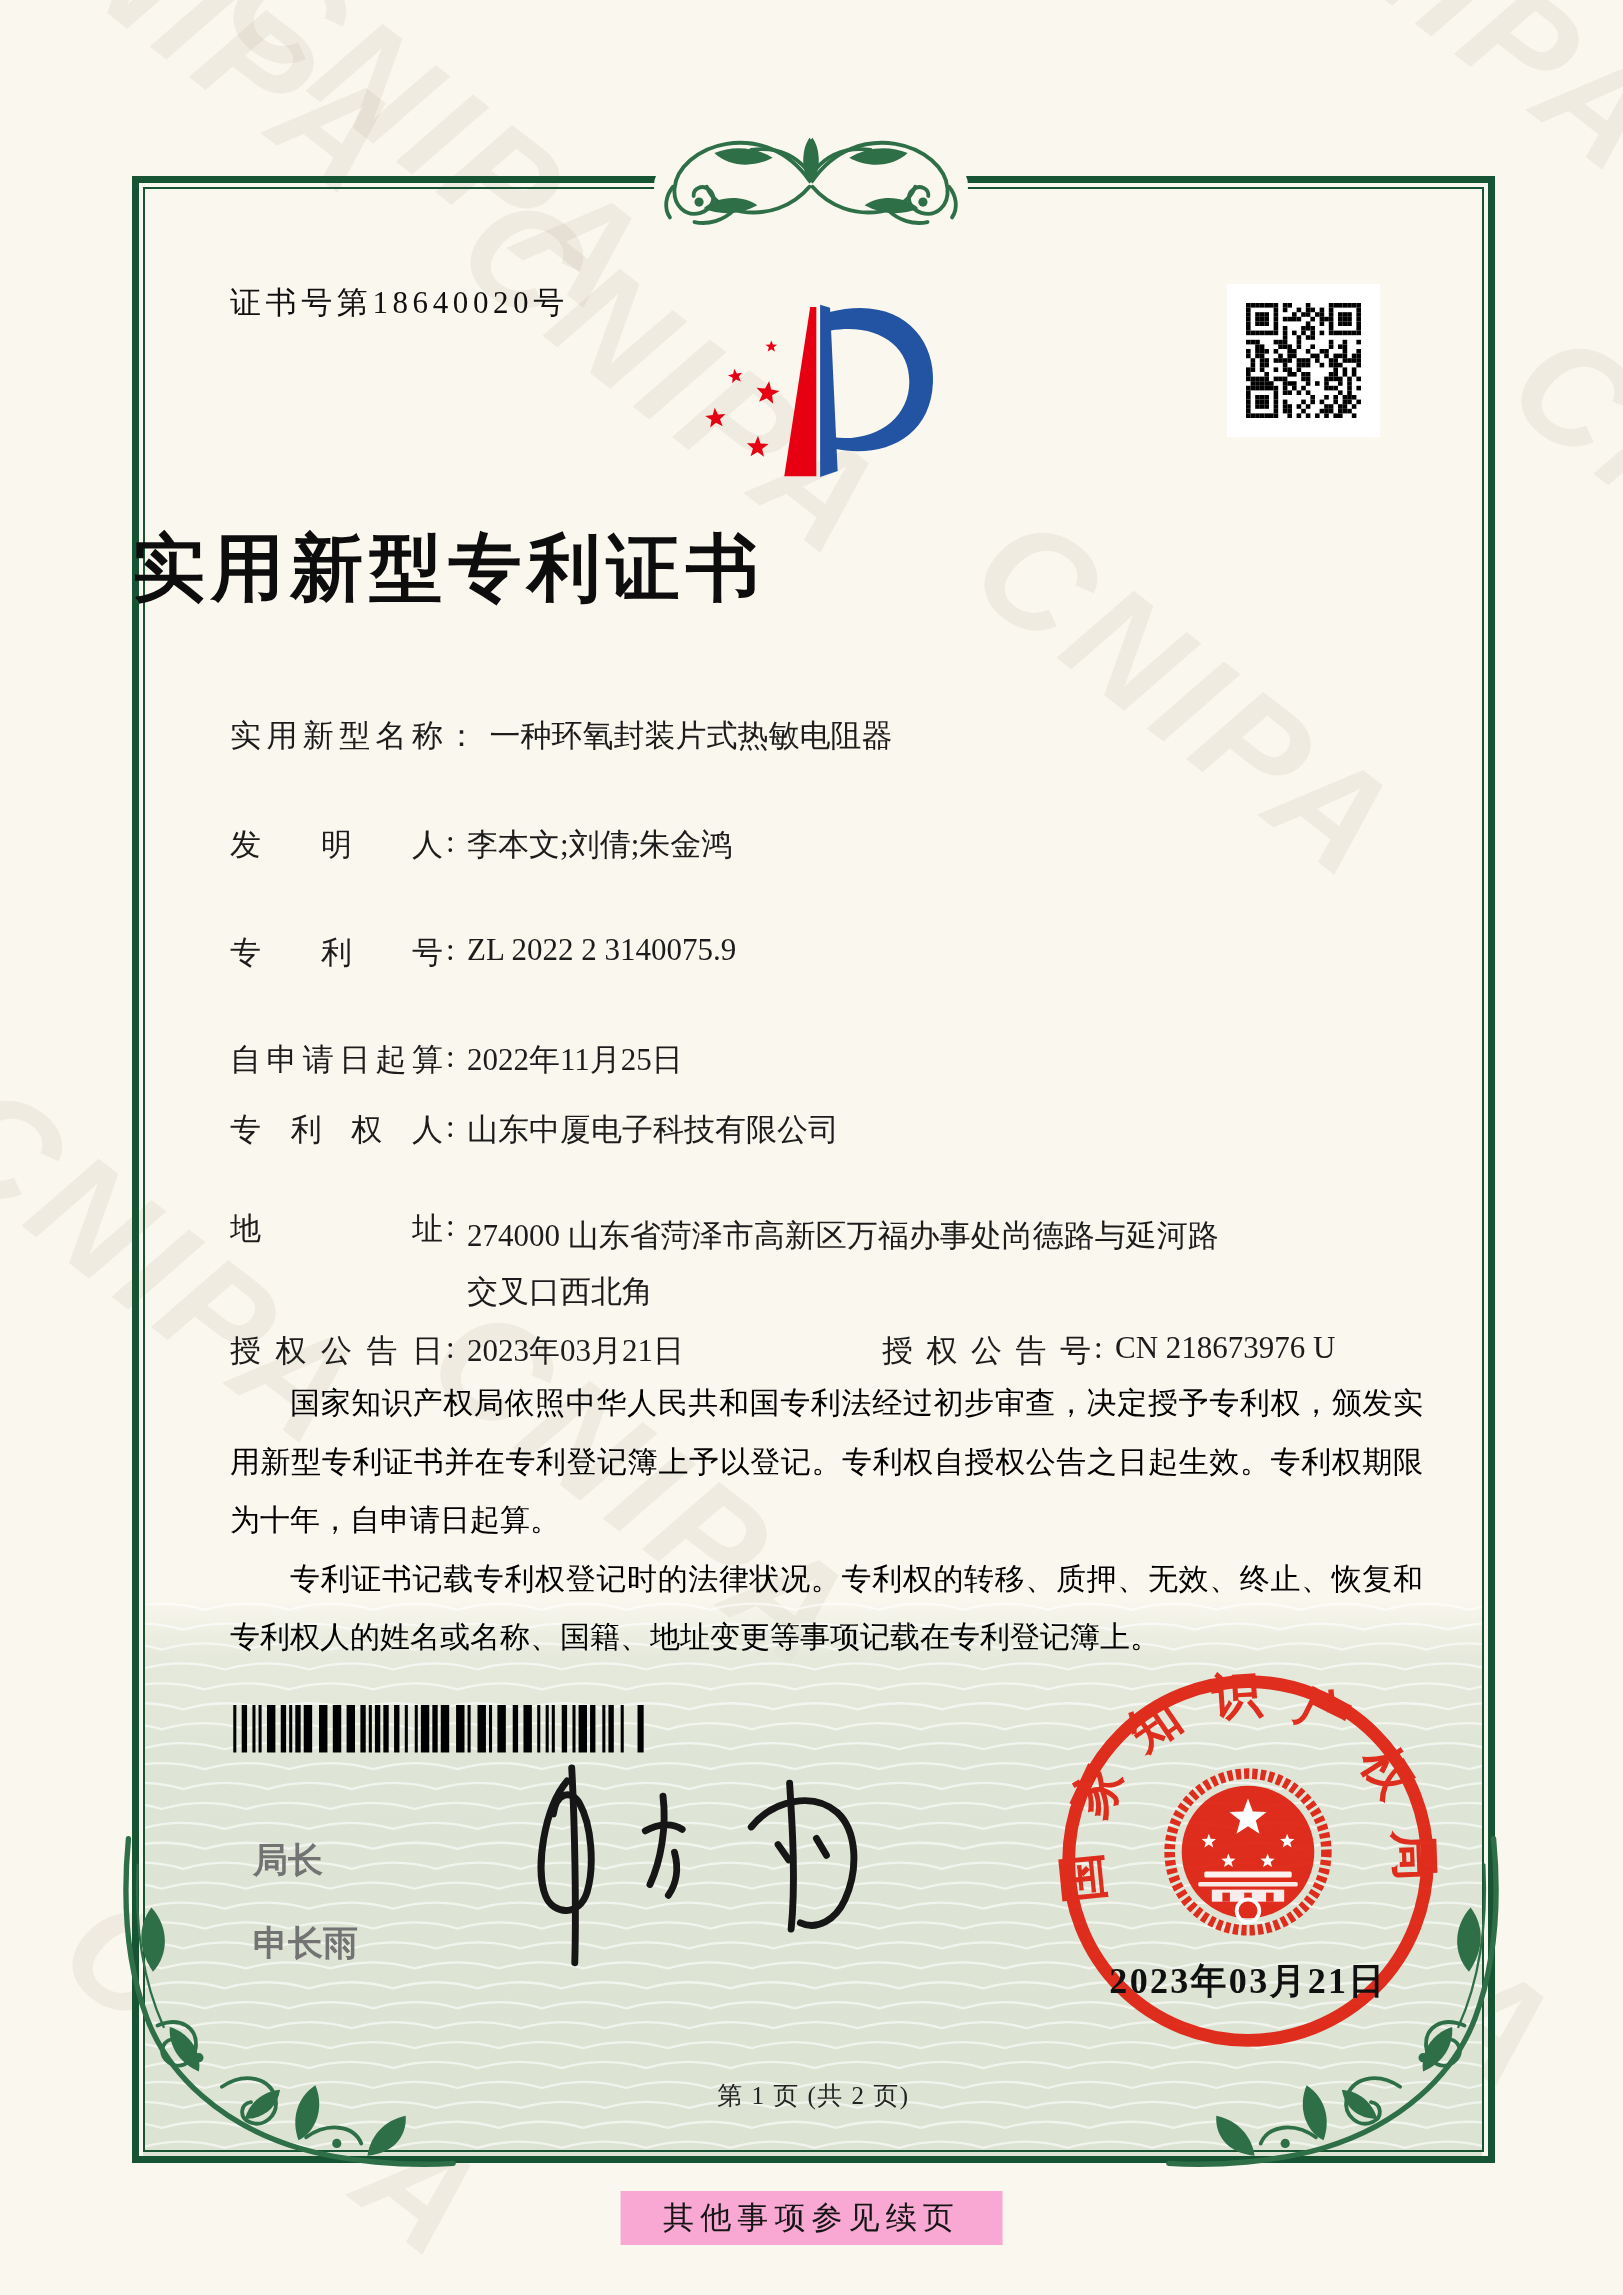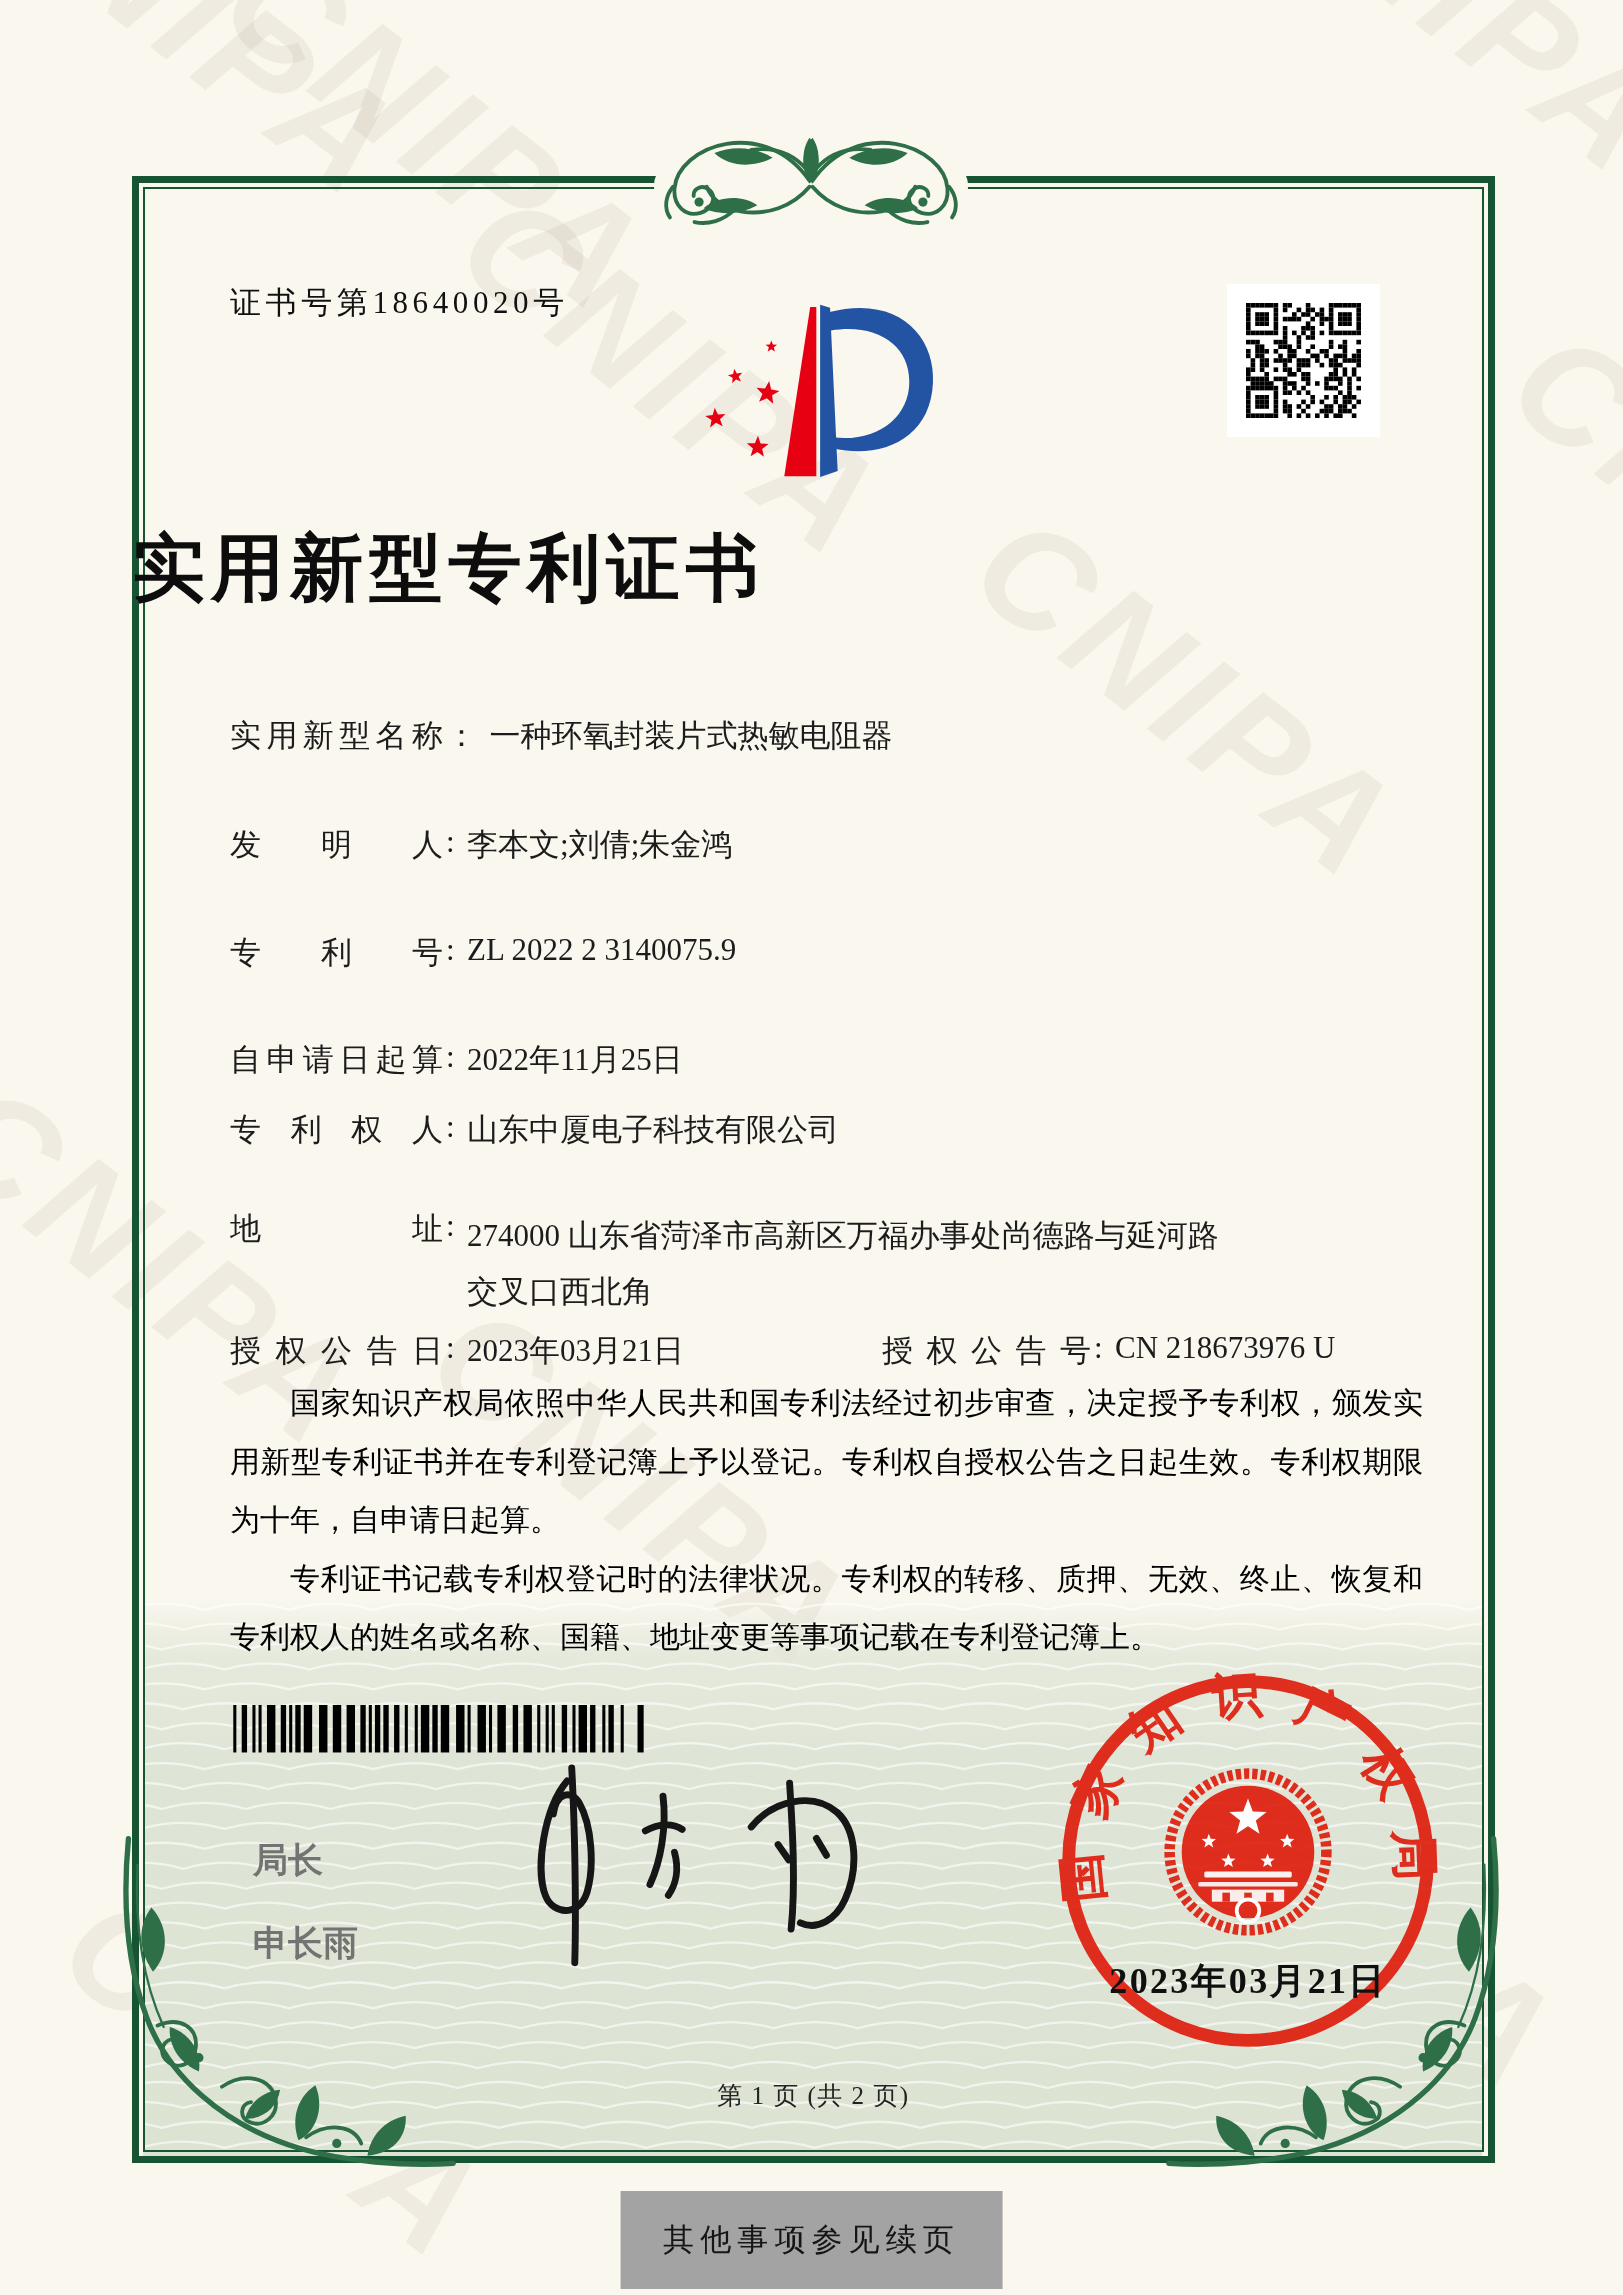--- a/index.html
+++ b/index.html
@@ -57,22 +57,22 @@
 
   .signature{position:absolute;left:429px;top:1754px;width:445px;height:238px;}
 
   .seal{position:absolute;left:1037px;top:1650px;width:422px;height:422px;opacity:.93;}
   .seal-date{position:absolute;left:1037px;top:1957px;width:422px;text-align:center;
              font-size:36px;letter-spacing:2.3px;color:#101010;font-weight:bold;}
 
   .page-footer{position:absolute;left:132px;width:1363px;top:2079px;text-align:center;
                font-size:25px;color:#222;letter-spacing:1.5px;}
 
-  .cont-box{position:absolute;left:50%;transform:translateX(-50%);top:2191px;background:#a3a3a3;
-            padding:28px 43px;font-size:31px;letter-spacing:6.1px;color:#151515;}
+  .cont-box{position:absolute;left:50%;transform:translateX(-50%);top:2191px;background:#f9a8d4;
+            padding:6px 43px;font-size:31px;letter-spacing:6.1px;color:#151515;}
 
   .orn-top{position:absolute;left:650px;top:113px;width:322px;height:146px;}
   .orn-corner{position:absolute;width:360px;height:337px;}
   .orn-corner.left{left:107px;top:1834px;}
   .orn-corner.right{left:1155px;top:1834px;transform:scaleX(-1);}
 </style>
 </head>
 <body>
 
 <div class="page">

